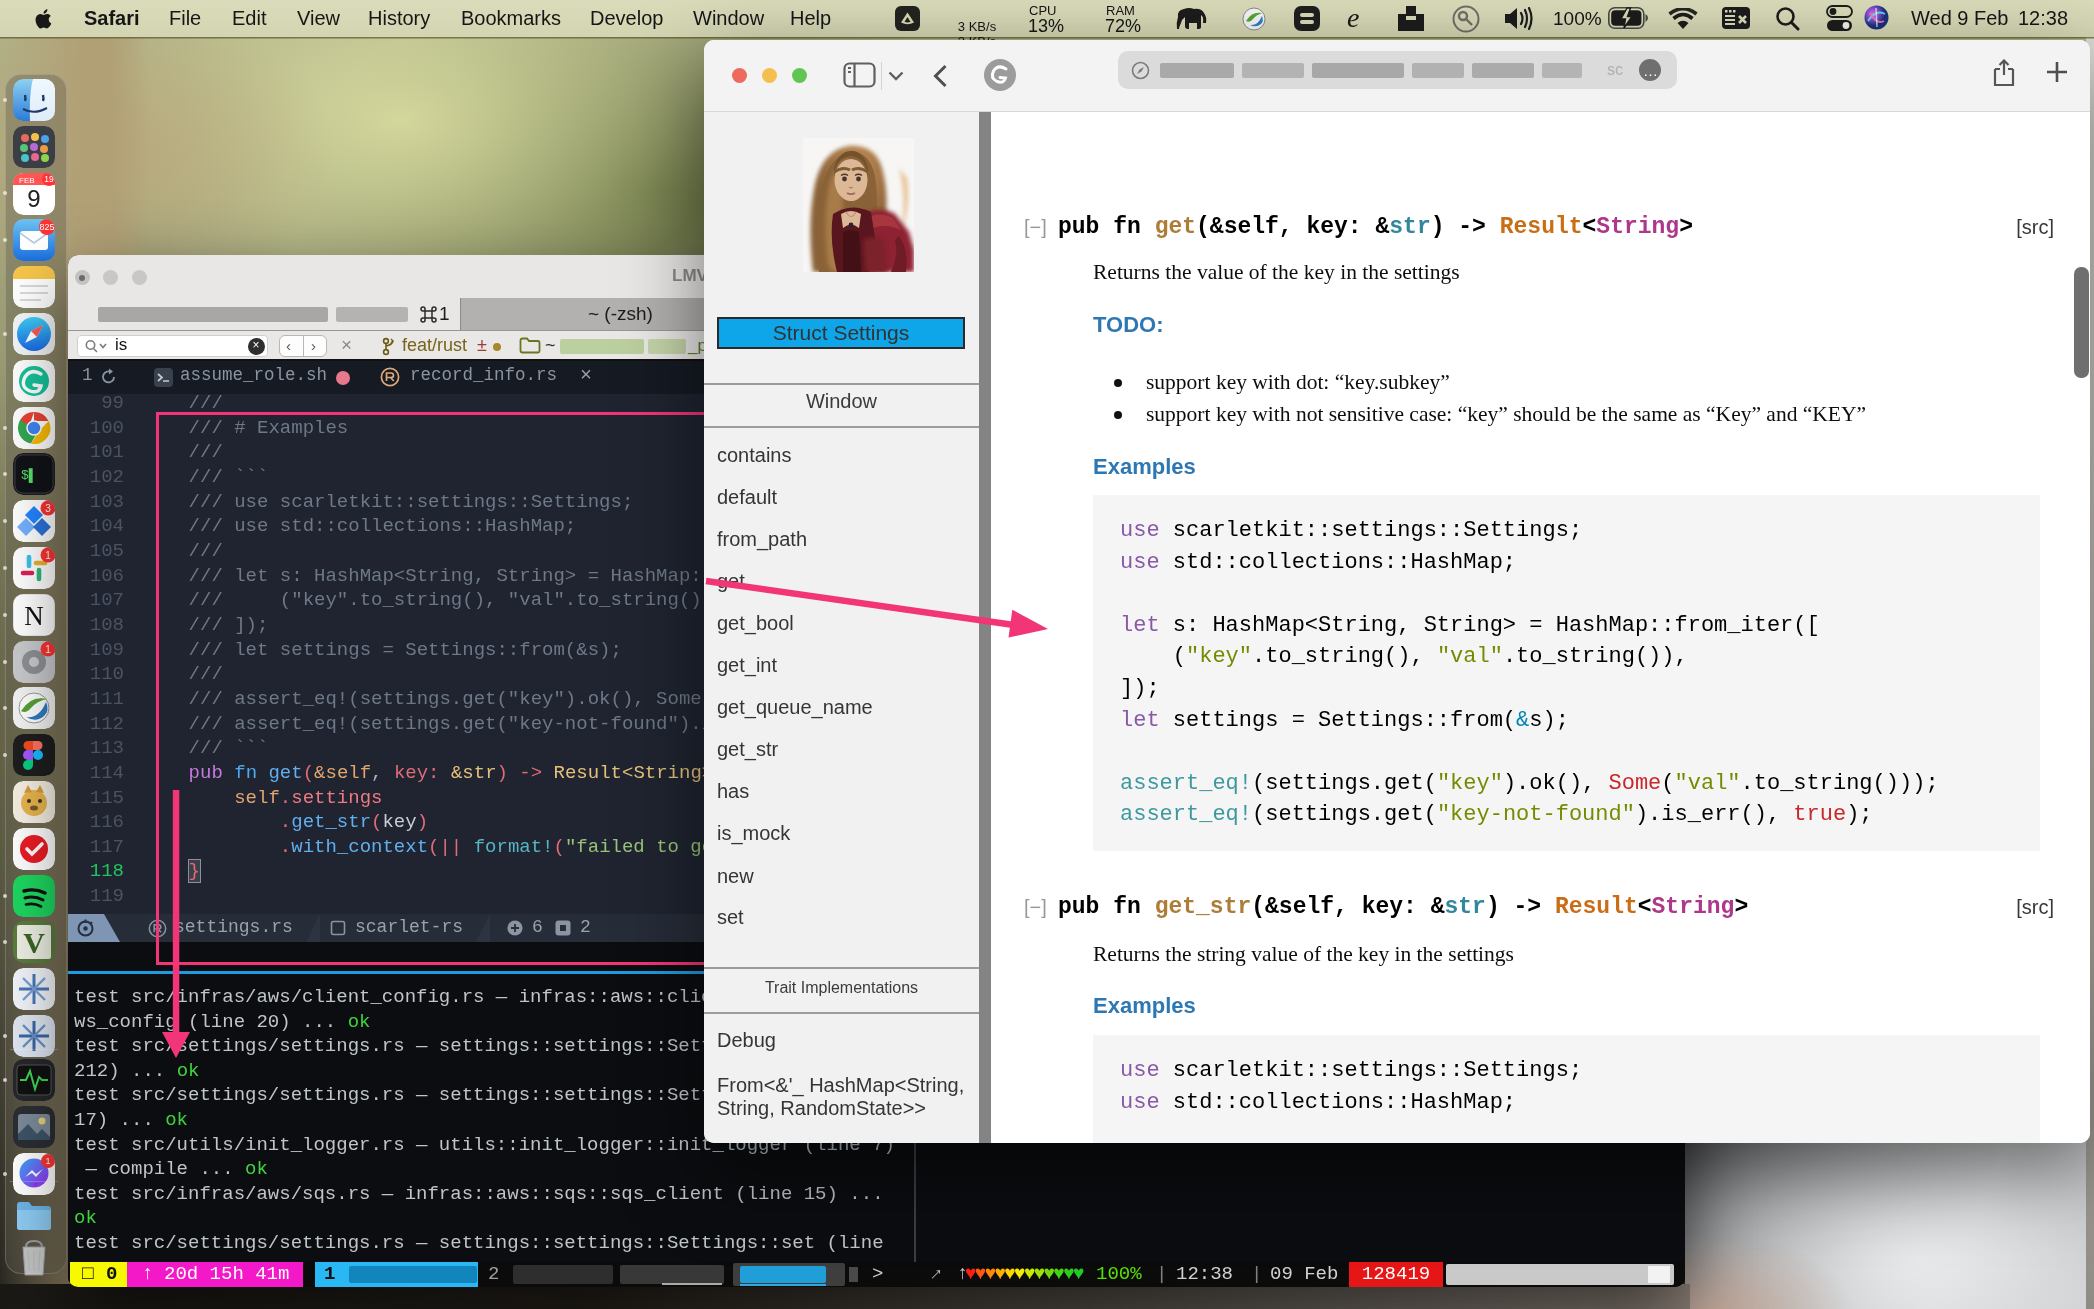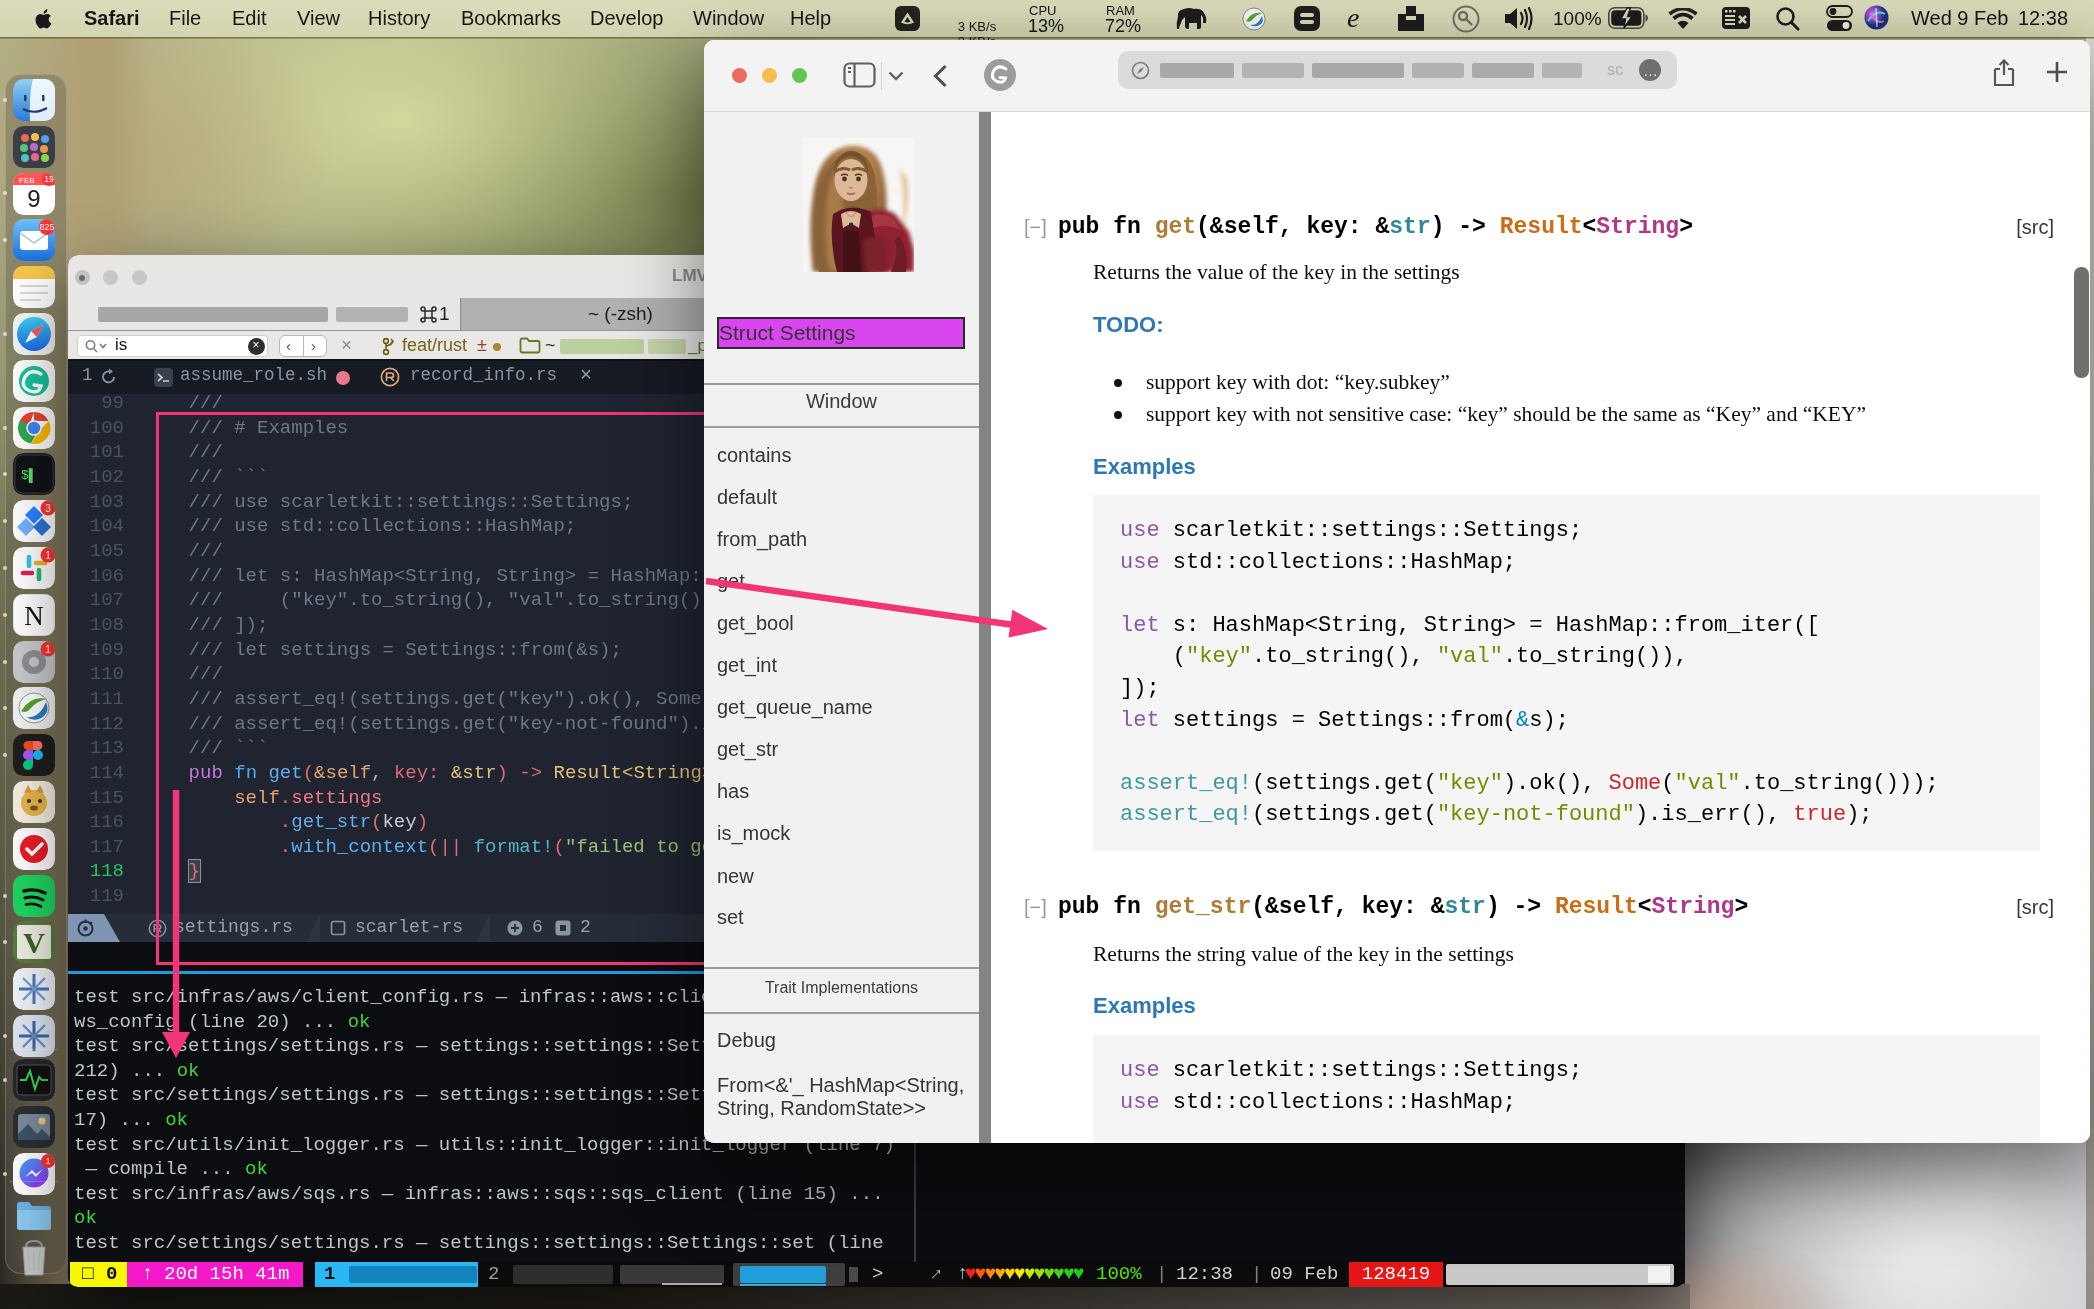--- a/index.html
+++ b/index.html
@@ -682,21 +682,21 @@
       <path d="M54 80 Q74 66 92 76 L106 94 L111 112 L111 134 L52 134 Q46 102 54 80Z" fill="#8e2430" filter="url(#bl1)"></path>
       <path d="M60 82 Q76 72 90 80 L98 92 Q82 84 64 92Z" fill="#a8363f"></path>
       <path d="M96 98 Q106 112 103 134 L88 134 Q96 116 92 102Z" fill="#701c26"></path>
       <path d="M30 76 Q48 64 68 74 L72 100 Q70 122 66 134 L34 134 Q26 102 30 76Z" fill="#5a161e"></path>
       <path d="M38 76 Q48 70 58 76 L56 90 Q48 83 40 90Z" fill="#dcb896"></path>
       <path d="M43 74 Q48 83 53 74" stroke="#b89478" stroke-width="1.2" fill="none"></path>
       <circle cx="48" cy="87" r="2.4" fill="#2e2030"></circle>
       <path d="M40 94 Q48 90 56 94 L58 134 L40 134 Z" fill="#421016"></path>
       <path d="M60 102 Q72 96 82 102 L84 134 L62 134Z" fill="#7c202c" filter="url(#bl1)"></path>
     </svg>
-    <div class="abs" style="left:13px;top:205px;width:248px;height:32px;background:#d946ef;border:2px solid #2a2a2a;text-align:left;line-height:28px;font-size:21px;color:#333">Struct Settings</div>
+    <div class="abs" style="left:13px;top:205px;width:248px;height:32px;background:#0ea5e9;border:2px solid #2a2a2a;text-align:center;line-height:28px;font-size:21px;color:#333">Struct Settings</div>
     <div class="hr" style="top:271px"></div>
     <div class="abs" style="left:0;top:278px;width:275px;text-align:center;font-size:20px;color:#3b3b3b">Window</div>
     <div class="hr" style="top:314px"></div>
     <div class="abs" style="left:13px;top:331.5px;font-size:20px">contains</div>
     <div class="abs" style="left:13px;top:373.5px;font-size:20px">default</div>
     <div class="abs" style="left:13px;top:415.5px;font-size:20px">from_path</div>
     <div class="abs" style="left:13px;top:457.5px;font-size:20px">get</div>
     <div class="abs" style="left:13px;top:499.5px;font-size:20px">get_bool</div>
     <div class="abs" style="left:13px;top:541.5px;font-size:20px">get_int</div>
     <div class="abs" style="left:13px;top:583.5px;font-size:20px">get_queue_name</div>

